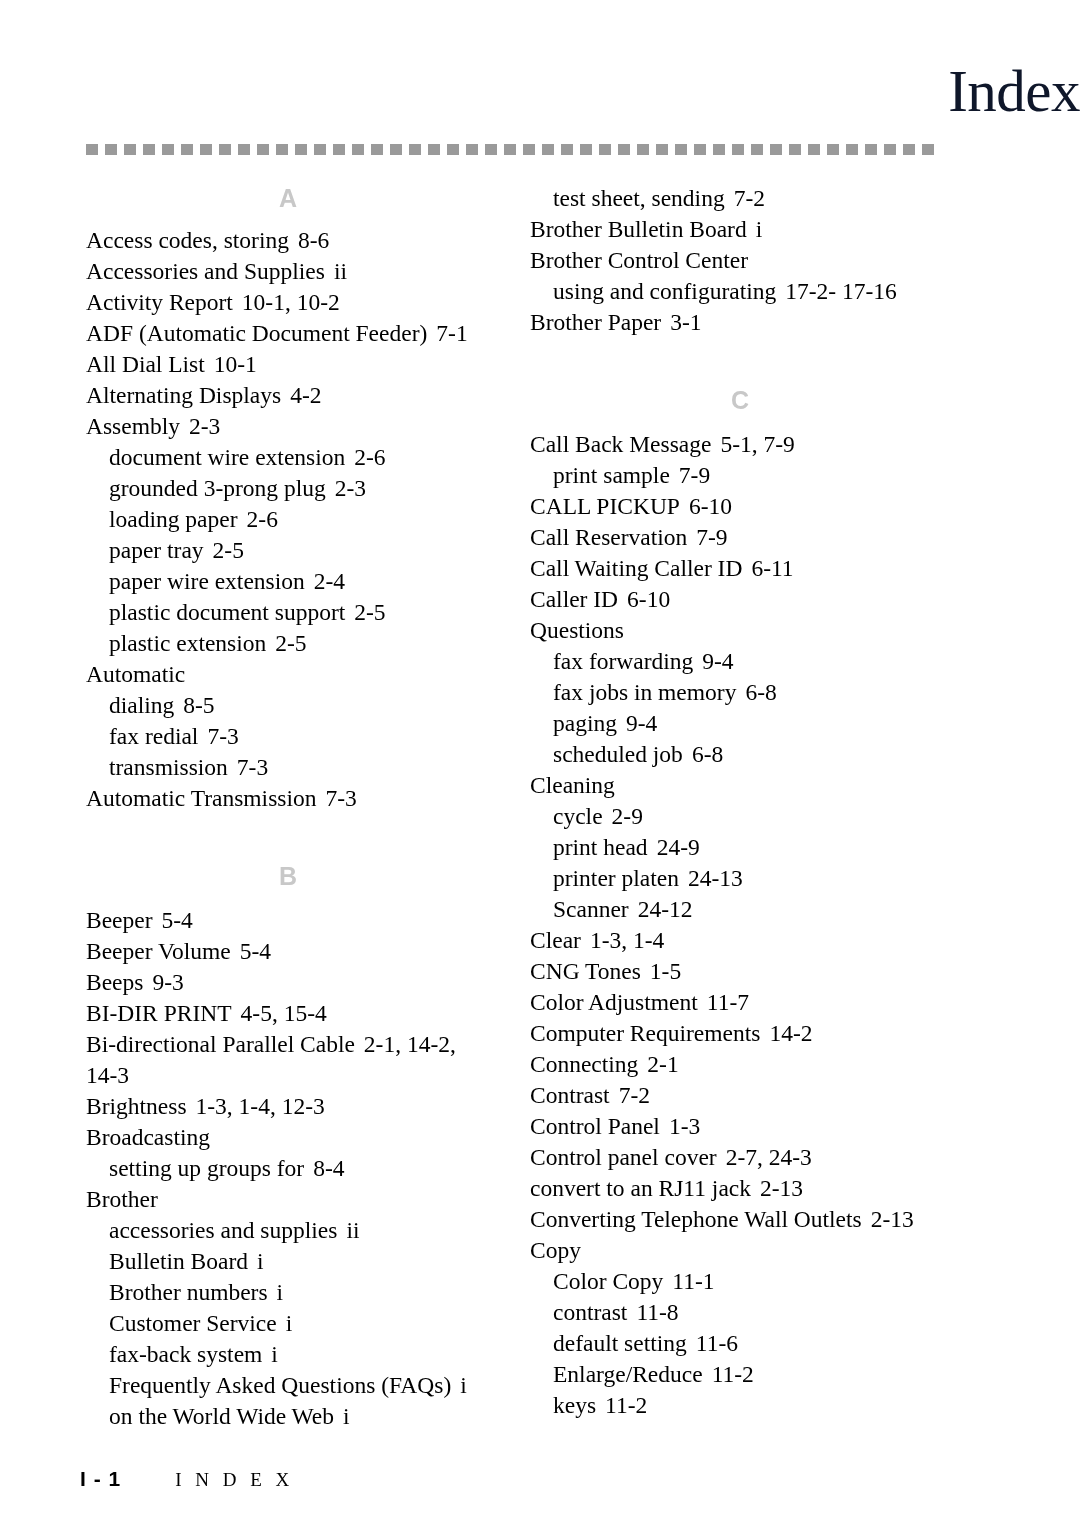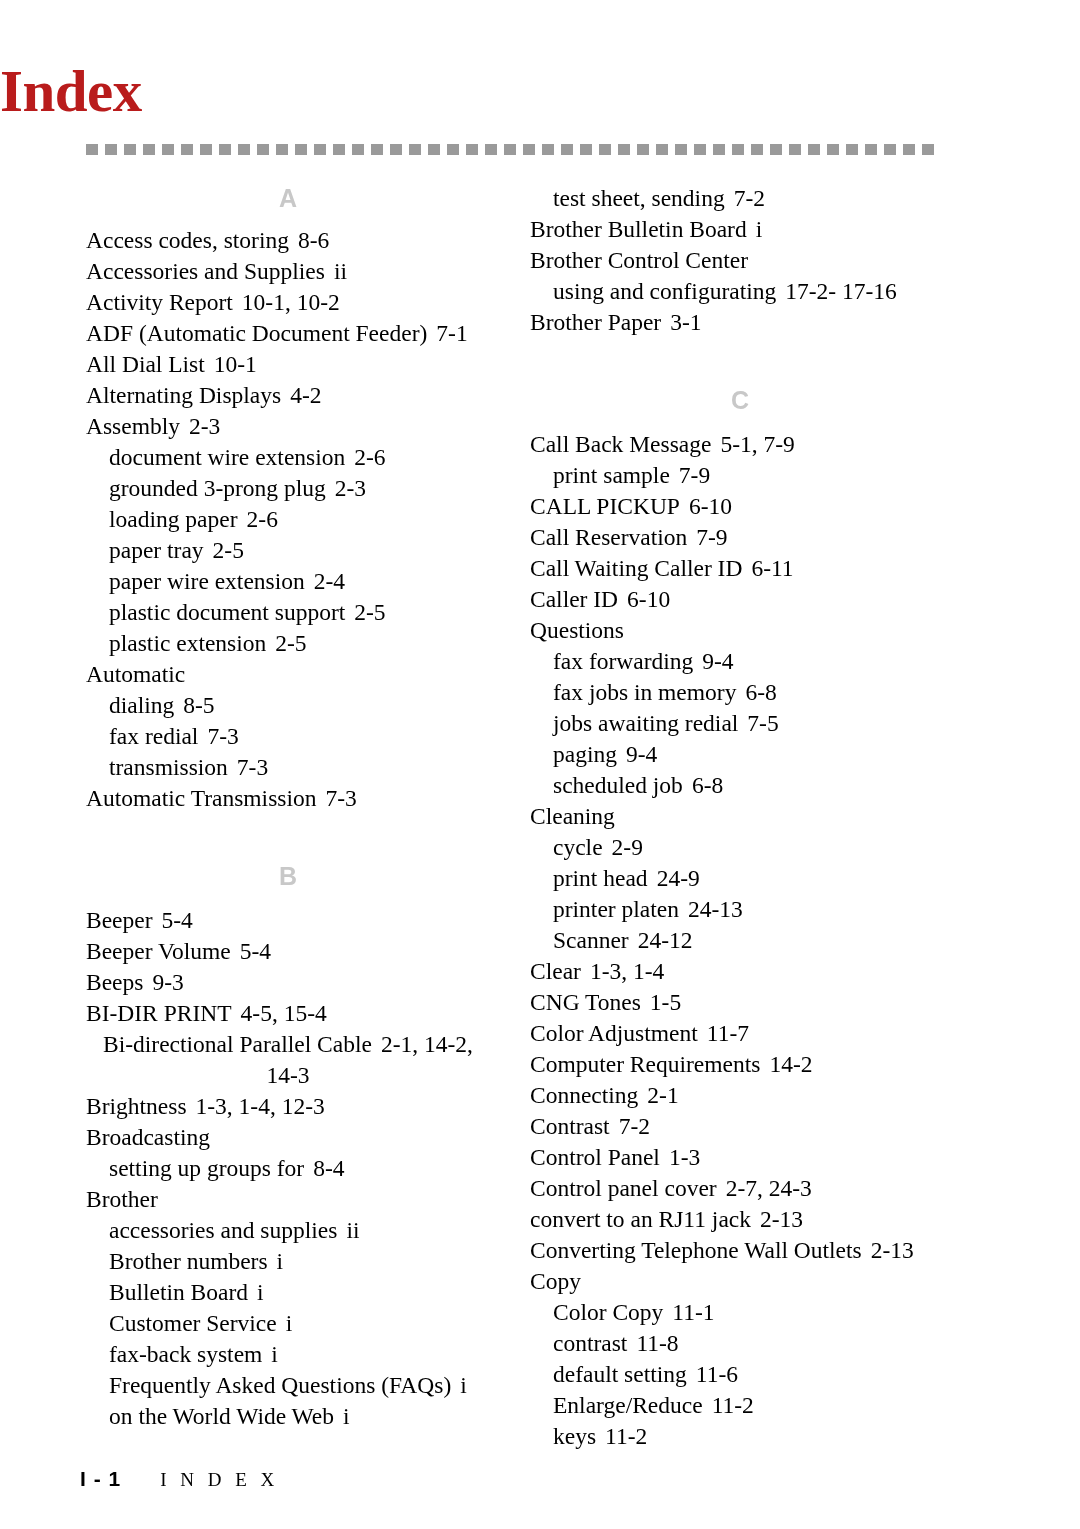--- a/index.html
+++ b/index.html
@@ -18,28 +18,28 @@
 
   
   .title-block {
     position: absolute;
     left: 0;
     top: 62px;
     width: 1080px;
   }
   .page-title {
     font-family: "Liberation Serif", "DejaVu Serif", serif;
-    font-weight: bold;
+    font-weight: normal;
     font-size: 59px;
     line-height: 1;
     letter-spacing: -0.5px;
-    text-align: left;
+    text-align: right;
     margin: 0;
     padding: 0 0 0 0;
-    color: #b91c1c;
+    color: #0f172a;
   }
   .title-rule {
     position: absolute;
     left: 86px;
     top: 82px;
     width: 852px;
     height: 11px;
     background-image: repeating-linear-gradient(
       to right,
       #9a9a9a 0px,
@@ -77,21 +77,21 @@
   .section-letter.first { height: 42px; }
   .section-letter.spaced { margin-top: 47px; }
 
   
   .entry {
     font-size: 23.5px;
     line-height: 31px;
     margin: 0;
     white-space: nowrap;
   }
-  .entry.wrap { white-space: normal; text-align: center; }
+  .entry.wrap { white-space: normal; }
   .entry.sub { padding-left: 23px; }
   .term { }
   .refs { padding-left: 9px; }
 
   
   .footer {
     position: absolute;
     left: 80px;
     bottom: 38px;
     display: flex;
@@ -102,21 +102,21 @@
     font-family: "Liberation Sans", "DejaVu Sans", sans-serif;
     font-weight: bold;
     font-size: 21px;
     letter-spacing: 1px;
     color: #000;
   }
   .footer-label {
     font-family: "Liberation Serif", "DejaVu Serif", serif;
     font-size: 19px;
     letter-spacing: 4.5px;
-    margin-left: 12px;
+    margin-left: 27px;
     color: #000;
   }
 </style>
 </head>
 <body>
 
 <div class="title-block">
   <h1 class="page-title">Index</h1>
   <div class="title-rule"></div>
 </div>
@@ -147,22 +147,22 @@
       <div class="entry"><span class="term">Beeper</span><span class="refs">5-4</span></div>
       <div class="entry"><span class="term">Beeper Volume</span><span class="refs">5-4</span></div>
       <div class="entry"><span class="term">Beeps</span><span class="refs">9-3</span></div>
       <div class="entry"><span class="term">BI-DIR PRINT</span><span class="refs">4-5,  15-4</span></div>
       <div class="entry wrap"><span class="term">Bi-directional Parallel Cable</span><span class="refs">2-1,   14-2,  14-3</span></div>
       <div class="entry"><span class="term">Brightness</span><span class="refs">1-3,  1-4,  12-3</span></div>
       <div class="entry"><span class="term">Broadcasting</span></div>
       <div class="entry sub"><span class="term">setting up groups for</span><span class="refs">8-4</span></div>
       <div class="entry"><span class="term">Brother</span></div>
       <div class="entry sub"><span class="term">accessories and supplies</span><span class="refs">ii</span></div>
+      <div class="entry sub"><span class="term">Bulletin Board</span><span class="refs">i</span></div>
       <div class="entry sub"><span class="term">Brother numbers</span><span class="refs">i</span></div>
-      <div class="entry sub"><span class="term">Bulletin Board</span><span class="refs">i</span></div>
       <div class="entry sub"><span class="term">Customer Service</span><span class="refs">i</span></div>
       <div class="entry sub"><span class="term">fax-back system</span><span class="refs">i</span></div>
       <div class="entry sub"><span class="term">Frequently Asked Questions (FAQs)</span><span class="refs">i</span></div>
       <div class="entry sub"><span class="term">on the World Wide Web</span><span class="refs">i</span></div>
     </div>
   <div class="col col-right" id="col-right">
       <div class="entry sub"><span class="term">test sheet, sending</span><span class="refs">7-2</span></div>
       <div class="entry"><span class="term">Brother Bulletin Board</span><span class="refs">i</span></div>
       <div class="entry"><span class="term">Brother Control Center</span></div>
       <div class="entry sub"><span class="term">using and configurating</span><span class="refs">17-2-  17-16</span></div>
@@ -170,21 +170,20 @@
       <div class="section-letter spaced">C</div>
       <div class="entry"><span class="term">Call Back Message</span><span class="refs">5-1,  7-9</span></div>
       <div class="entry sub"><span class="term">print sample</span><span class="refs">7-9</span></div>
       <div class="entry"><span class="term">CALL PICKUP</span><span class="refs">6-10</span></div>
       <div class="entry"><span class="term">Call Reservation</span><span class="refs">7-9</span></div>
       <div class="entry"><span class="term">Call Waiting Caller ID</span><span class="refs">6-11</span></div>
       <div class="entry"><span class="term">Caller ID</span><span class="refs">6-10</span></div>
       <div class="entry"><span class="term">Questions</span></div>
       <div class="entry sub"><span class="term">fax forwarding</span><span class="refs">9-4</span></div>
       <div class="entry sub"><span class="term">fax jobs in memory</span><span class="refs">6-8</span></div>
-      <div class="entry sub"><span class="term">jobs awaiting redial</span><span class="refs">7-5</span></div>
       <div class="entry sub"><span class="term">paging</span><span class="refs">9-4</span></div>
       <div class="entry sub"><span class="term">scheduled job</span><span class="refs">6-8</span></div>
       <div class="entry"><span class="term">Cleaning</span></div>
       <div class="entry sub"><span class="term">cycle</span><span class="refs">2-9</span></div>
       <div class="entry sub"><span class="term">print head</span><span class="refs">24-9</span></div>
       <div class="entry sub"><span class="term">printer platen</span><span class="refs">24-13</span></div>
       <div class="entry sub"><span class="term">Scanner</span><span class="refs">24-12</span></div>
       <div class="entry"><span class="term">Clear</span><span class="refs">1-3,  1-4</span></div>
       <div class="entry"><span class="term">CNG Tones</span><span class="refs">1-5</span></div>
       <div class="entry"><span class="term">Color Adjustment</span><span class="refs">11-7</span></div>

